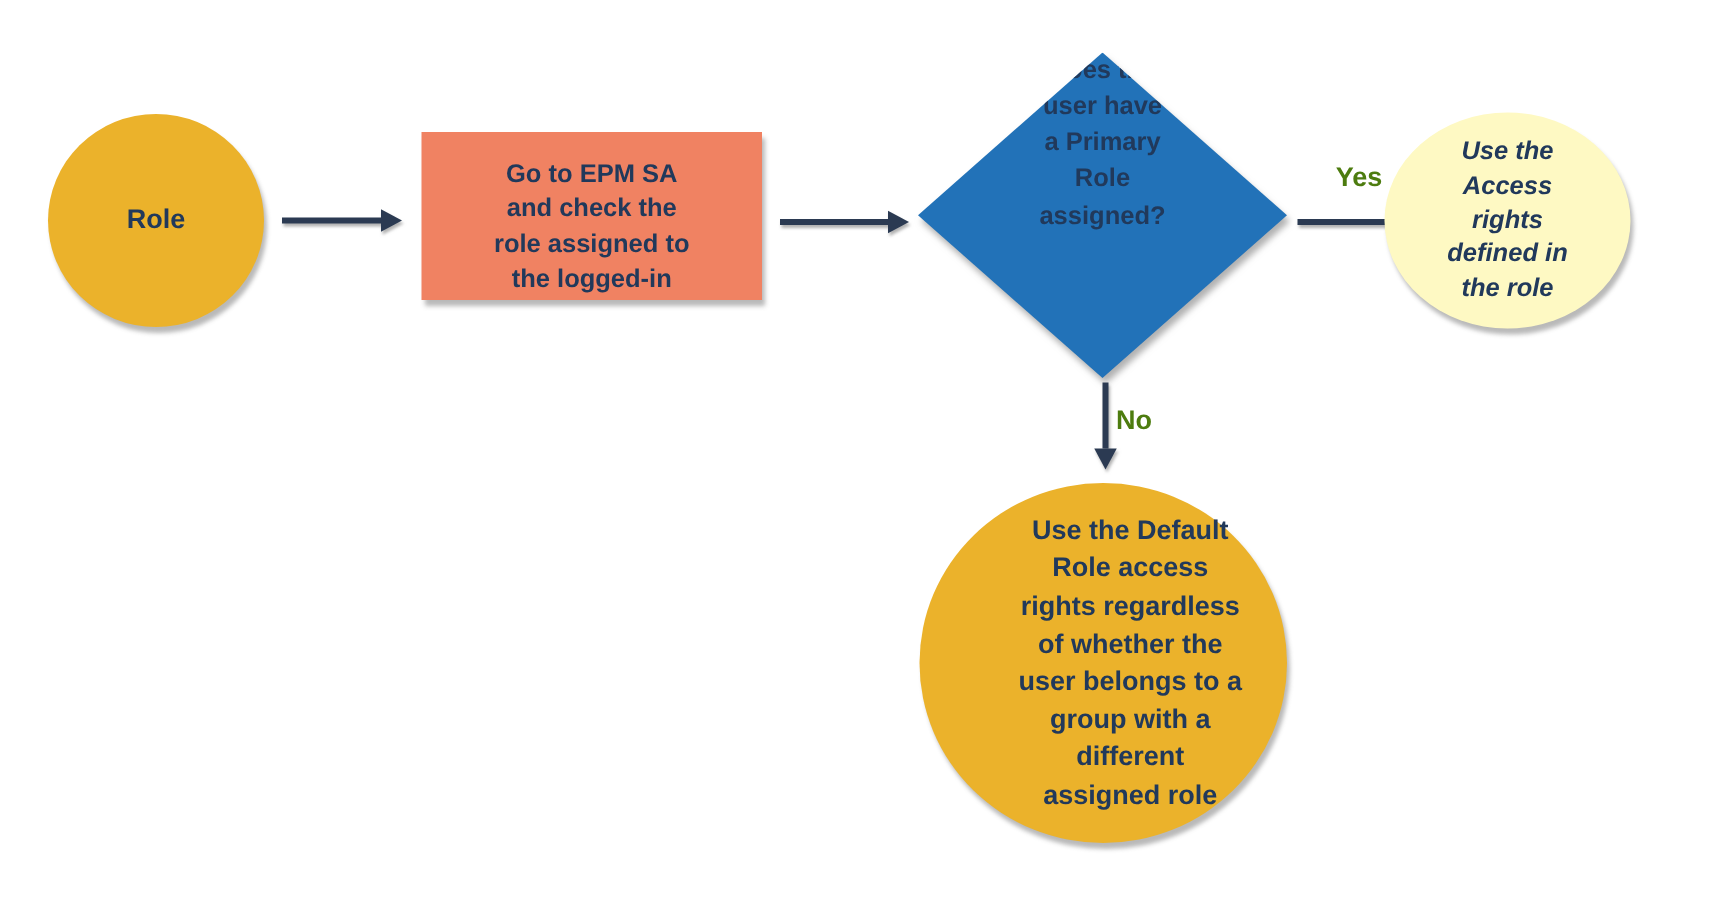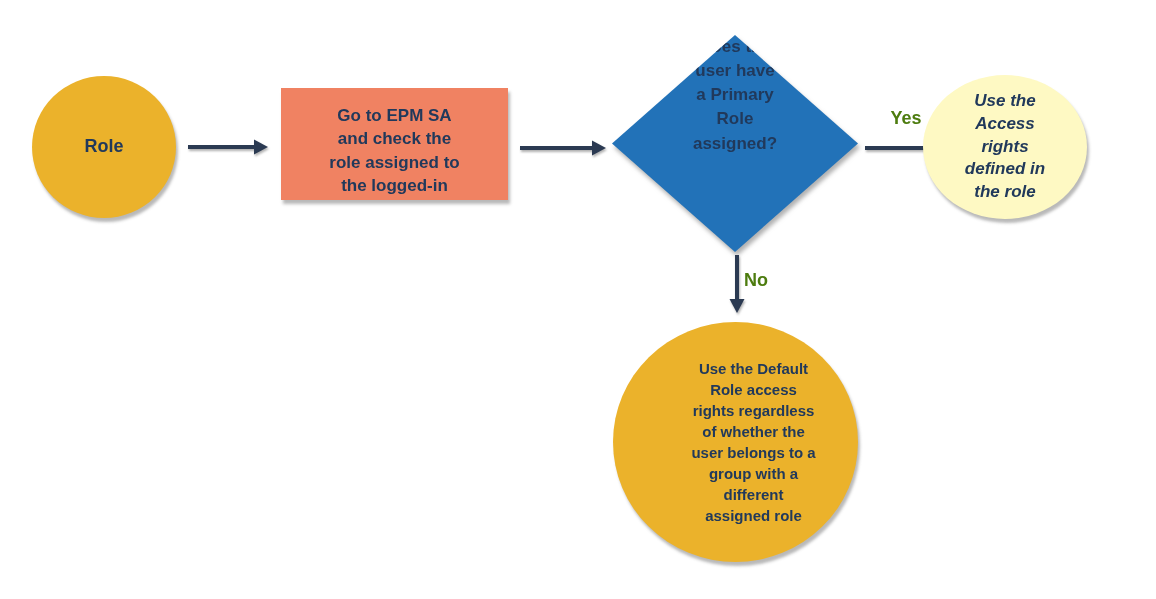--- a/index.html
+++ b/index.html
@@ -79,21 +79,21 @@
   }
   .yes-node .node-label { font-size: 17px; line-height: 1.35; }
 
   
   .no-node {
     left: 613px; top: 322px;
     width: 245px; height: 240px;
     background: #EBB22B;
     border-radius: 50%;
   }
-  .no-node .node-label { font-size: 15px; line-height: 1.4; margin-left: 36px; }
+  .no-node .node-label { font-size: 18px; line-height: 1.4; margin-left: 36px; }
 
   
   .arrow {
     position: absolute;
     filter: drop-shadow(1px 2px 1px rgba(100,100,100,0.5));
   }
   .arrow line { stroke: #2B3A52; stroke-width: 4; }
   .arrow polygon { fill: #2B3A52; }
 
   .edge-label {

